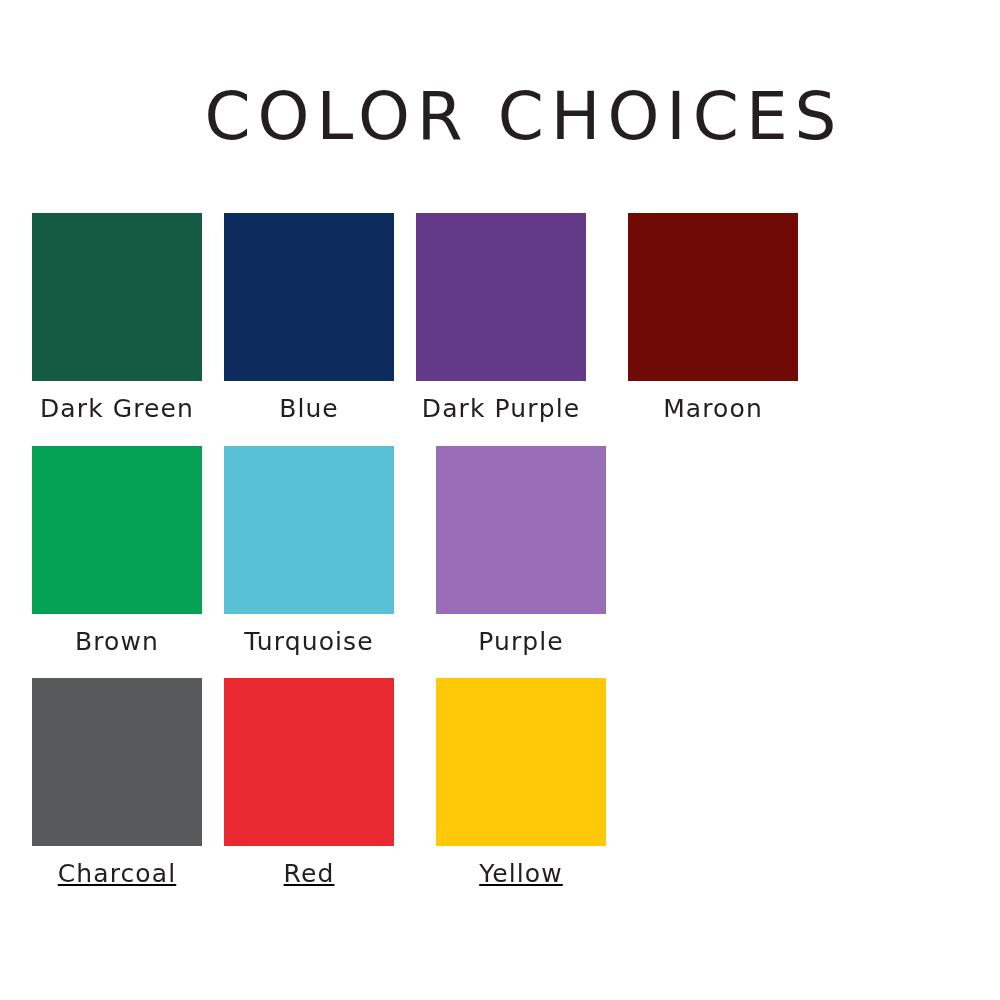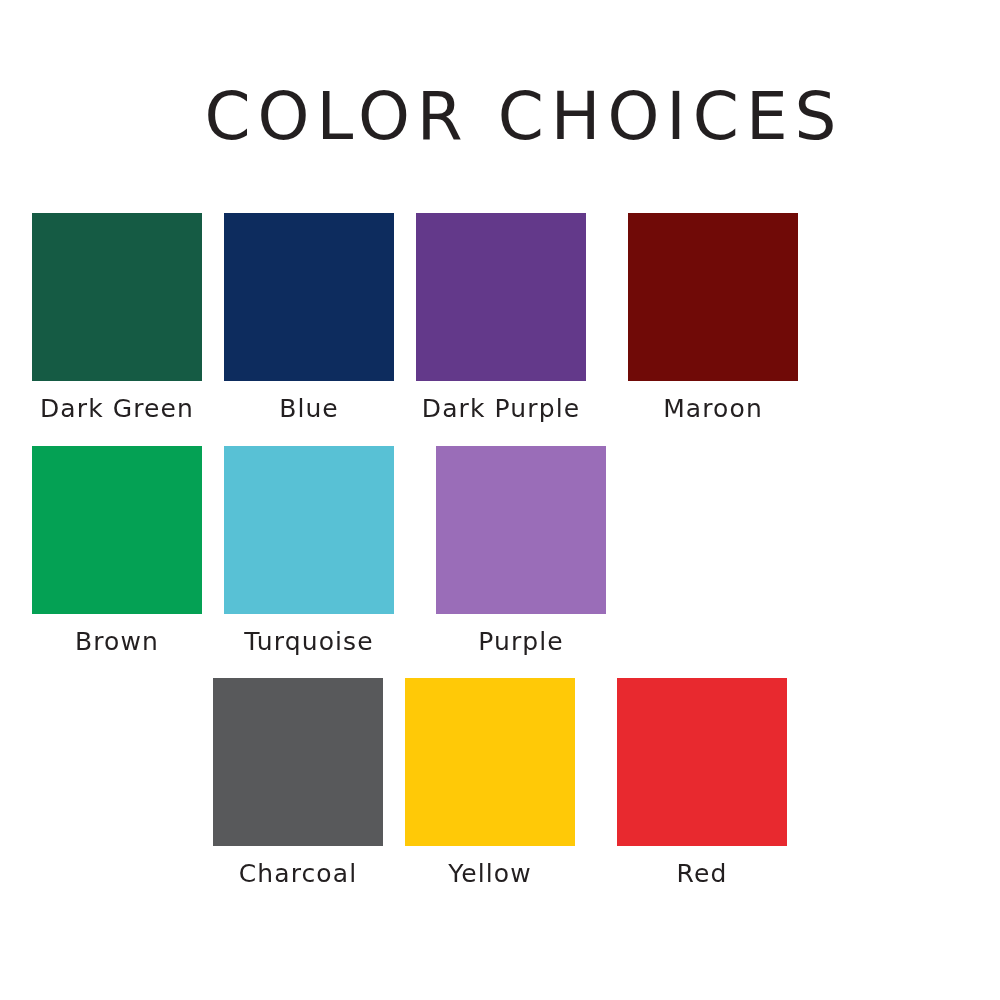--- a/index.html
+++ b/index.html
@@ -47,21 +47,22 @@
 
   .swatch-row {
     display: flex;
     flex-direction: row;
     justify-content: flex-start;
     align-items: flex-start;
     margin-bottom: 23px;
   }
 
   .swatch-row.row-centered {
-    justify-content: center;
+    justify-content: flex-start;
+    text-decoration: underline;
   }
 
   .swatch-cell {
     width: 170px;
     margin-right: 22px;
     display: flex;
     flex-direction: column;
     align-items: center;
   }
 
@@ -127,23 +128,23 @@
           <div class="swatch-chip" style="background-color: rgb(154, 109, 184);"></div>
           <div class="swatch-label">Purple</div>
         </div>
       </div>
       <div class="swatch-row row-centered">
         <div class="swatch-cell">
           <div class="swatch-chip" style="background-color: rgb(88, 89, 91);"></div>
           <div class="swatch-label">Charcoal</div>
         </div>
         <div class="swatch-cell">
+          <div class="swatch-chip" style="background-color: rgb(232, 41, 47);"></div>
+          <div class="swatch-label">Red</div>
+        </div>
+        <div class="swatch-cell">
           <div class="swatch-chip" style="background-color: rgb(255, 201, 7);"></div>
           <div class="swatch-label">Yellow</div>
-        </div>
-        <div class="swatch-cell">
-          <div class="swatch-chip" style="background-color: rgb(232, 41, 47);"></div>
-          <div class="swatch-label">Red</div>
         </div>
       </div>
     </div>
 
 </div>
 
 </body></html>

